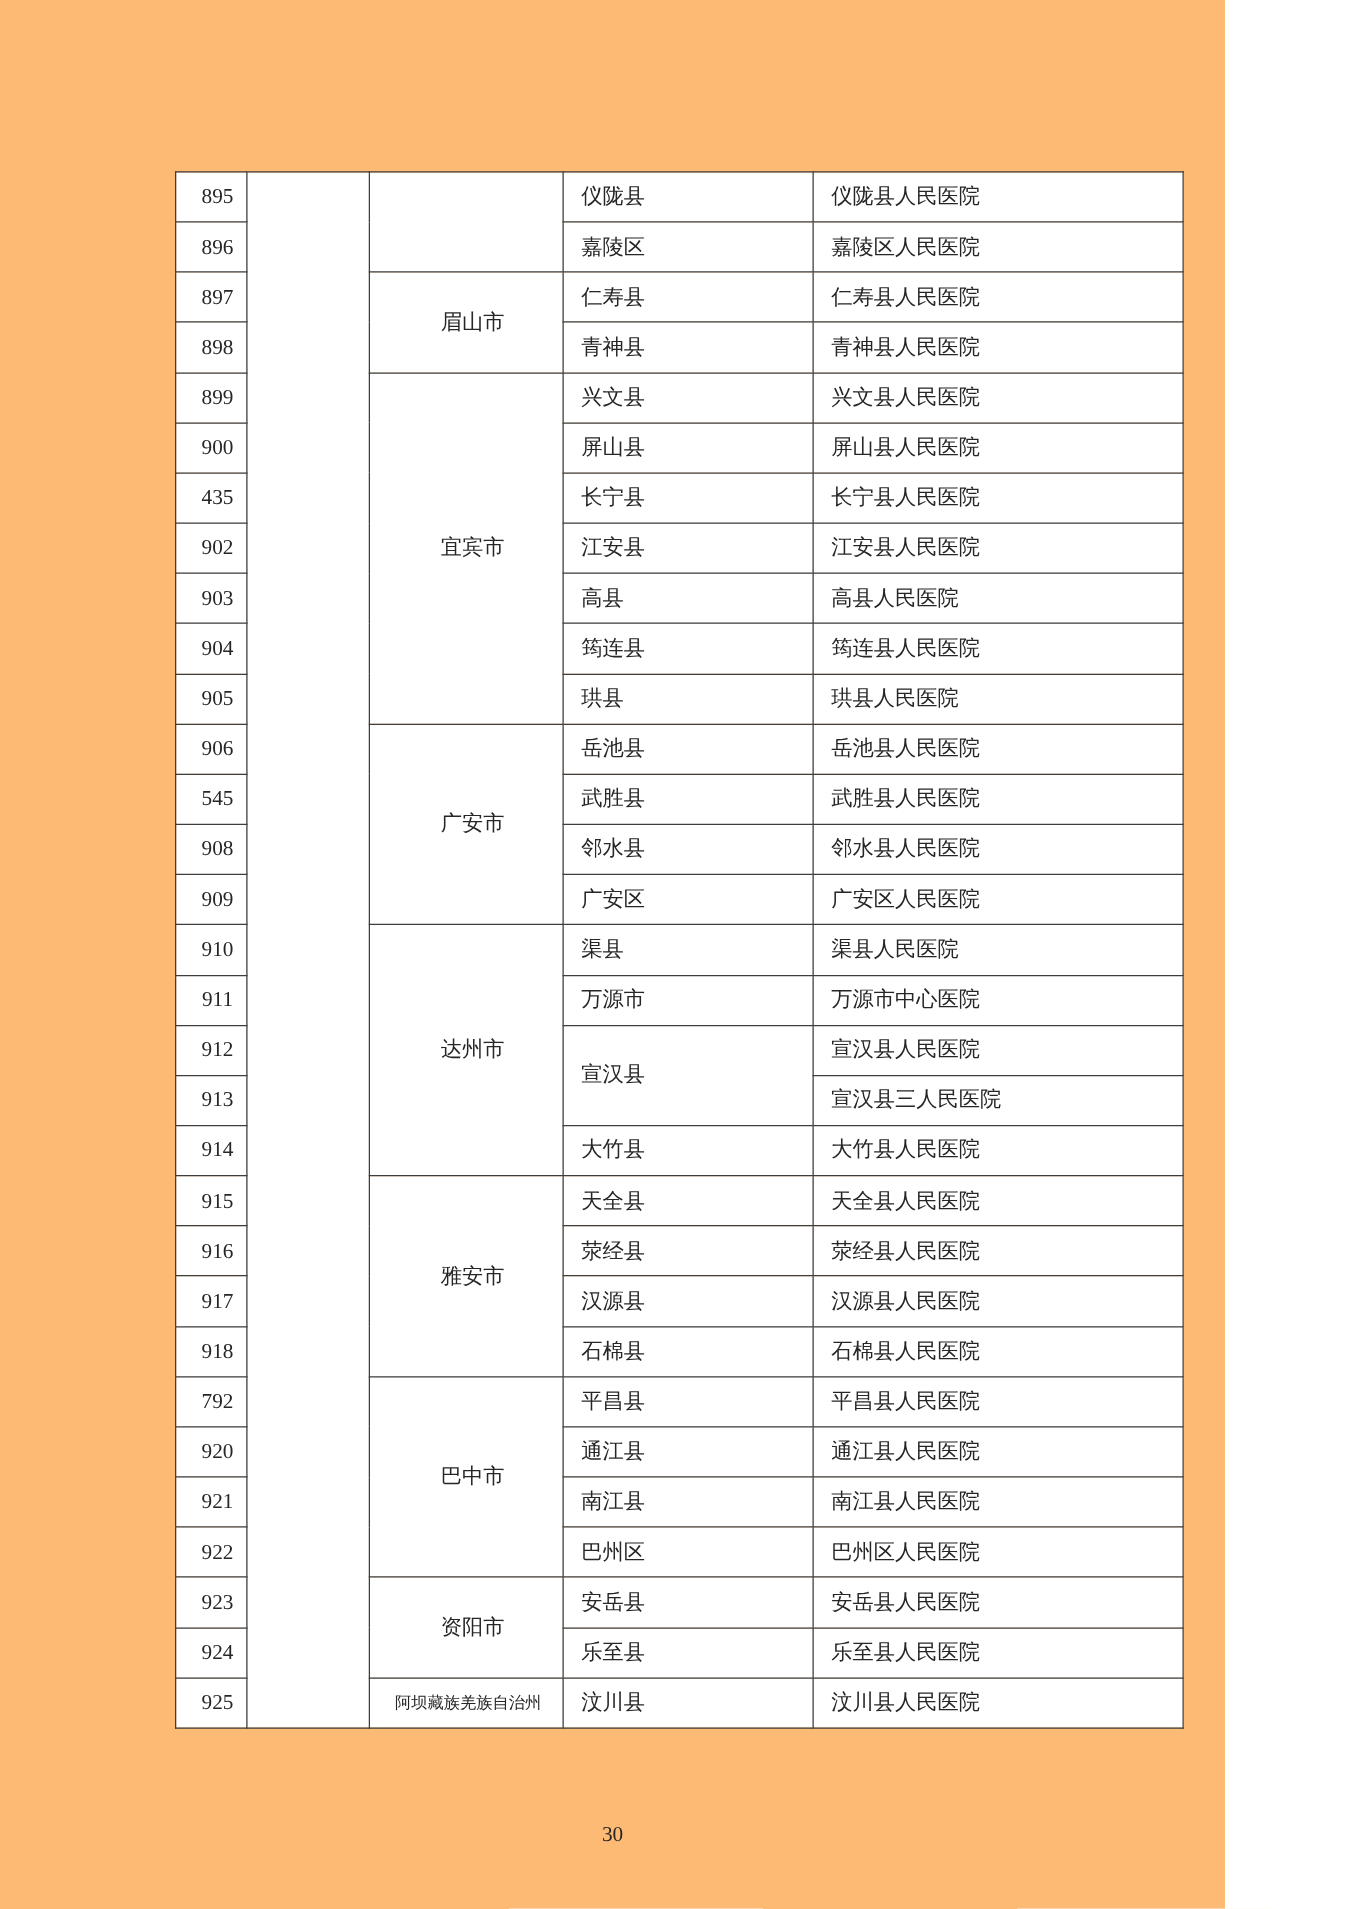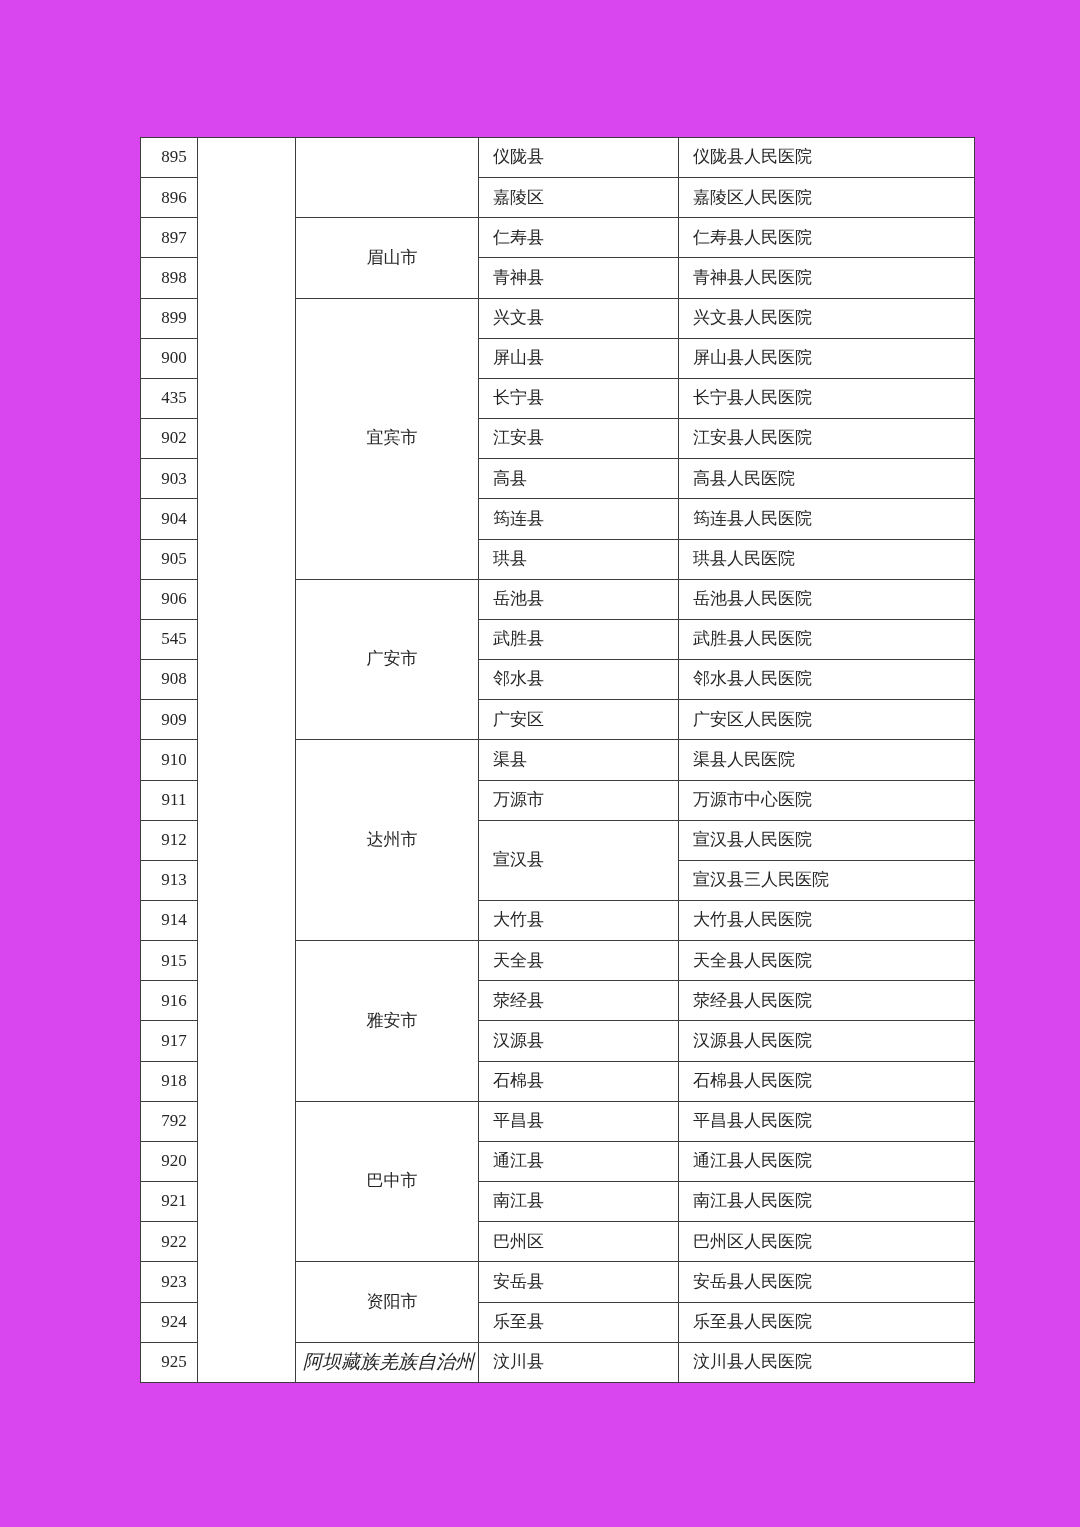--- a/index.html
+++ b/index.html
@@ -2,23 +2,23 @@
 <html><head>
 <meta charset="utf-8">
 <style>
   html, body {
     margin: 0;
     padding: 0;
     background: #ffffff;
   }
   .page {
     position: relative;
-    width: 1080px;
+    width: 980px;
     height: 1527px;
-    background: #d946ef;
+    background: #fdba74;
     overflow: hidden;
     font-family: "Liberation Serif", "DejaVu Serif", serif;
     color: #262626;
   }
   table.hospital-table {
     position: absolute;
     left: 140px;
     top: 137px;
     border-collapse: collapse;
     table-layout: fixed;
@@ -43,22 +43,21 @@
   td.c-province {
     padding: 0;
   }
   td.c-city {
     padding-left: 13px;
     text-align: center;
   }
   td.c-city.long {
     padding-left: 7px;
     letter-spacing: 0px;
-    font-size: 19px;
-    font-style: italic;
+    font-size: 13px;
   }
   .footer {
     position: absolute;
     top: 1458px;
     left: 0;
     width: 100%;
     text-align: center;
   }
   .footer span {
     font-size: 17px;
@@ -239,14 +238,17 @@
         </tr>
         <tr>
           <td class="c-seq">925</td>
           <td class="c-city long" rowspan="1">阿坝藏族羌族自治州</td>
           <td class="c-county" rowspan="1">汶川县</td>
           <td class="c-hospital">汶川县人民医院</td>
         </tr>
       </tbody>
   </table>
 
+  <div class="footer">
+    <span>30</span>
+  </div>
 
 </div>
 
 </body></html>

